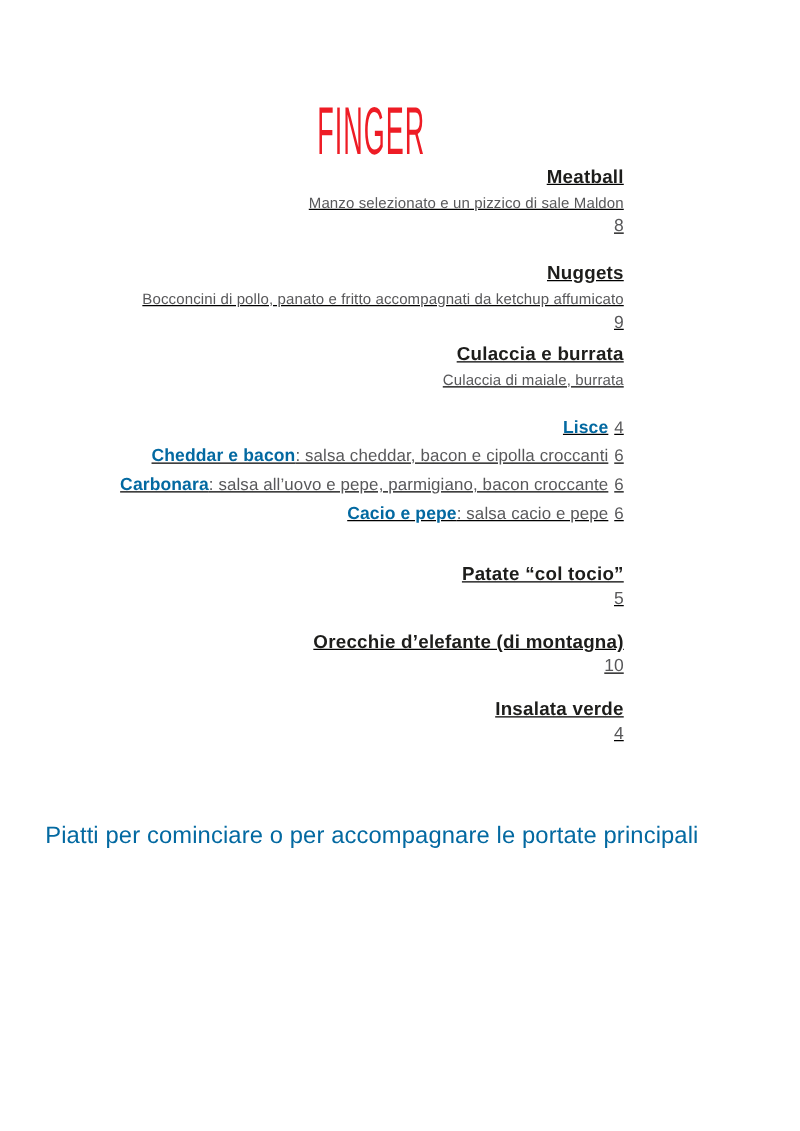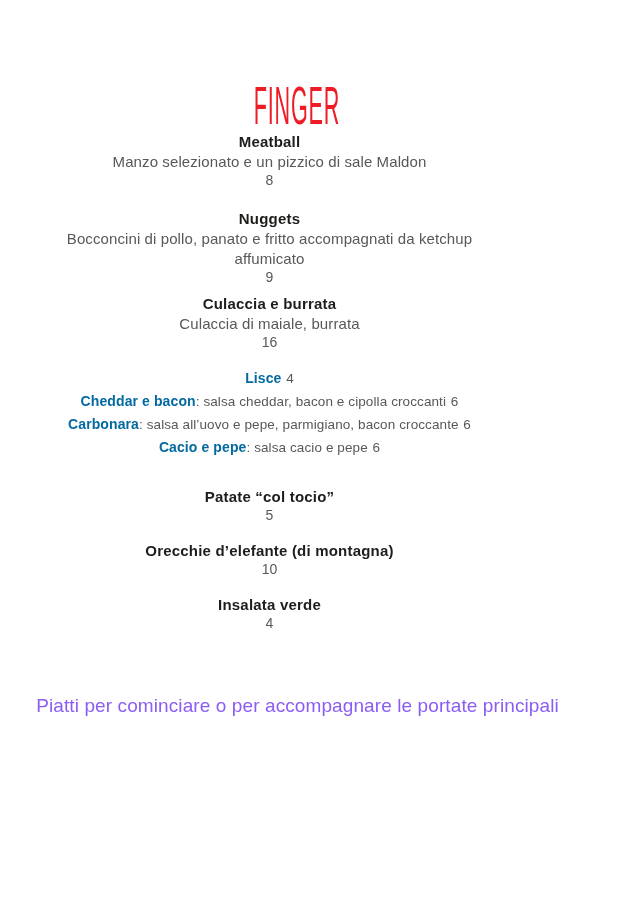--- a/index.html
+++ b/index.html
@@ -28,32 +28,33 @@
     font-weight: 400;
     letter-spacing: 2px;
     color: #ee1c25;
     transform: scaleX(0.40);
     transform-origin: 50% 50%;
     white-space: nowrap;
   }
   .menu {
     padding-right: 96px;
     padding-left: 40px;
-    text-align: center;
+    text-align: right;
+    text-decoration: underline;
   }
   .item { margin-bottom: 21px; }
   .item-name {
     font-size: 15px;
     line-height: 20px;
     font-weight: 700;
     color: #1d1d1b;
     letter-spacing: 0.2px;
   }
   .item-desc {
-    font-size: 15px;
+    font-size: 12px;
     line-height: 20px;
     font-weight: 400;
     color: #58585a;
     letter-spacing: 0.1px;
   }
   .item-price {
     font-size: 14px;
     line-height: 17px;
     font-weight: 400;
     color: #58585a;
@@ -75,21 +76,21 @@
   .gap-patatas   { margin-bottom: 16px; }
   .gap-patate    { margin-bottom: 20px; }
   .gap-orecchie  { margin-bottom: 17px; margin-top: 28px; }
   .gap-insalata  { margin-bottom: 0; }
   .footer-note {
     margin-top: 62px;
     text-align: center;
     font-size: 19px;
     line-height: 24px;
     font-weight: 400;
-    color: #8b5cf6;
+    color: #0369a1;
     letter-spacing: 0.1px;
   }
 </style>
 </head>
 <body>
 
 <div class="page">
 
   <div class="title-wrap">
     <span class="title">FINGER</span>
@@ -105,21 +106,20 @@
 
     <div class="item gap-culaccia">
       <div class="item-name">Nuggets</div>
       <div class="item-desc">Bocconcini di pollo, panato e fritto accompagnati da ketchup affumicato</div>
       <div class="item-price">9</div>
     </div>
 
     <div class="item gap-patatas">
       <div class="item-name">Culaccia e burrata</div>
       <div class="item-desc">Culaccia di maiale, burrata</div>
-      <div class="item-price">16</div>
     </div>
 
     <div class="item gap-patate">
       <div class="variant-row">
         <span class="v-label">Lisce</span><span class="v-text"></span><span class="v-price">4</span>
       </div>
       <div class="variant-row">
         <span class="v-label">Cheddar e bacon</span><span class="v-text">: salsa cheddar, bacon e cipolla croccanti</span><span class="v-price">6</span>
       </div>
       <div class="variant-row">

